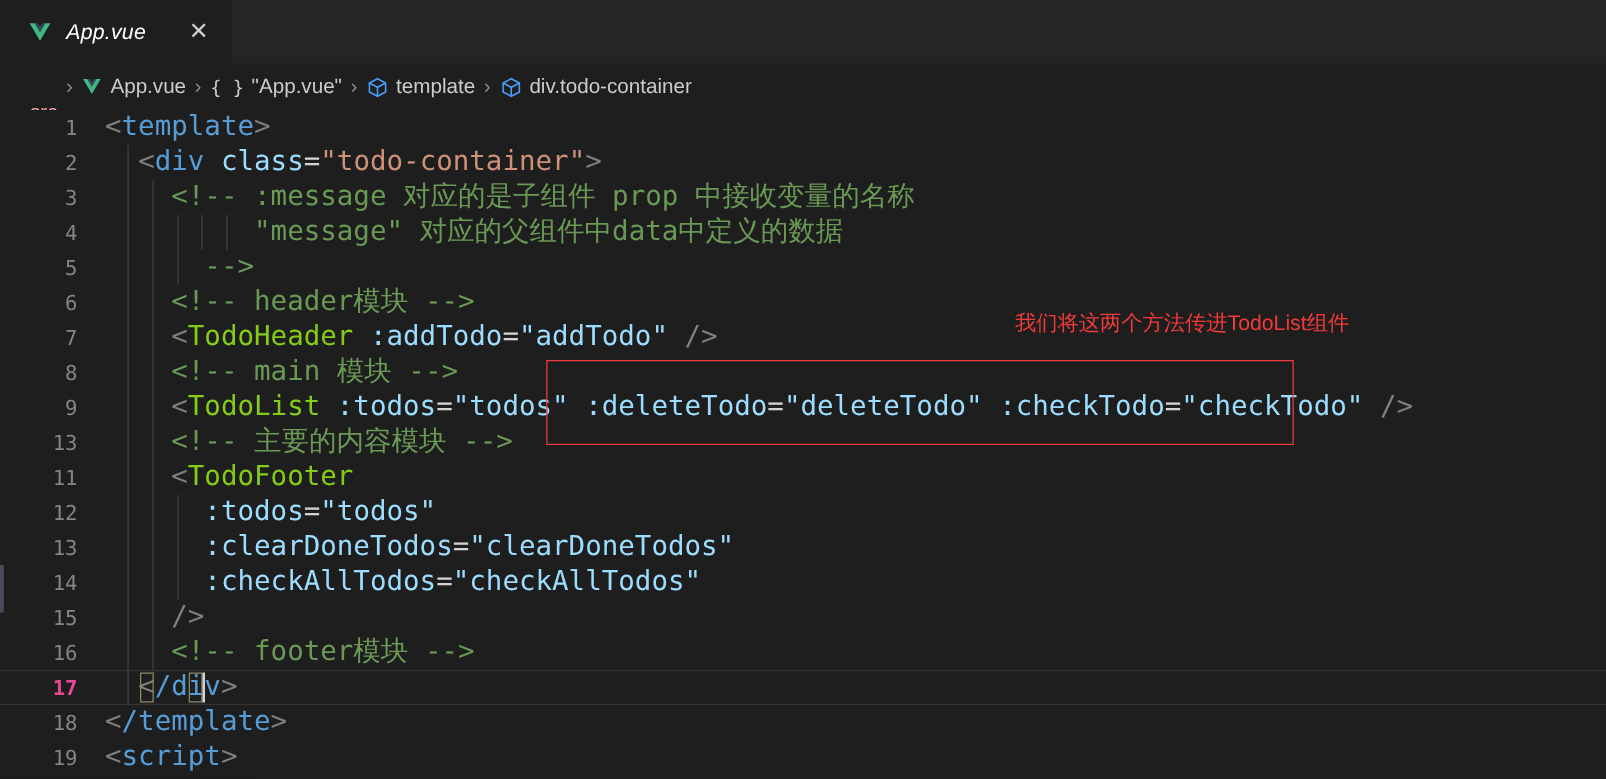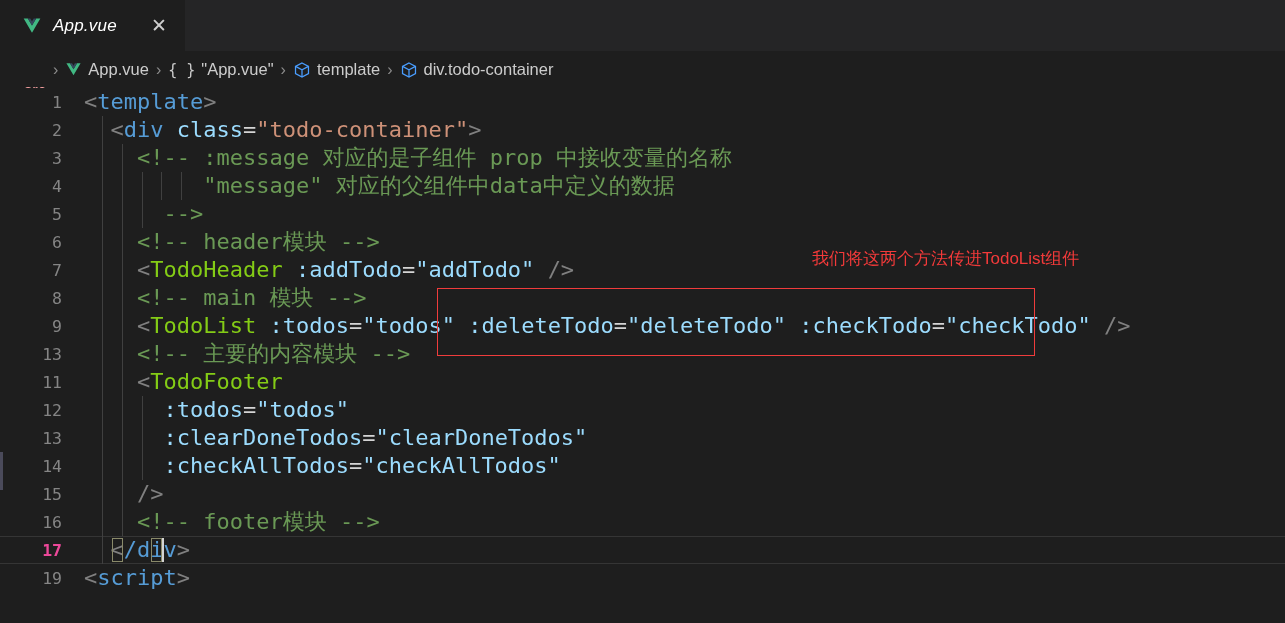--- a/index.html
+++ b/index.html
@@ -253,20 +253,21 @@
         <div class="row"><div class="gutter">8</div><div class="code"><span class="plain">    </span><span class="comment">&lt;!-- main 模块 --&gt;</span></div></div>
         <div class="row"><div class="gutter">9</div><div class="code"><span class="plain">    </span><span class="punct">&lt;</span><span class="comp">TodoList</span><span class="plain"> </span><span class="attr">:todos</span><span class="eq">=</span><span class="strb">"todos"</span><span class="plain"> </span><span class="attr">:deleteTodo</span><span class="eq">=</span><span class="strb">"deleteTodo"</span><span class="plain"> </span><span class="attr">:checkTodo</span><span class="eq">=</span><span class="strb">"checkTodo"</span><span class="plain"> </span><span class="punct">/&gt;</span></div></div>
         <div class="row"><div class="gutter">13</div><div class="code"><span class="plain">    </span><span class="comment">&lt;!-- 主要的内容模块 --&gt;</span></div></div>
         <div class="row"><div class="gutter">11</div><div class="code"><span class="plain">    </span><span class="punct">&lt;</span><span class="comp">TodoFooter</span></div></div>
         <div class="row"><div class="gutter">12</div><div class="code"><span class="plain">      </span><span class="attr">:todos</span><span class="eq">=</span><span class="strb">"todos"</span></div></div>
         <div class="row"><div class="gutter">13</div><div class="code"><span class="plain">      </span><span class="attr">:clearDoneTodos</span><span class="eq">=</span><span class="strb">"clearDoneTodos"</span></div></div>
         <div class="row"><div class="gutter">14</div><div class="code"><span class="plain">      </span><span class="attr">:checkAllTodos</span><span class="eq">=</span><span class="strb">"checkAllTodos"</span></div></div>
         <div class="row"><div class="gutter">15</div><div class="code"><span class="plain">    </span><span class="punct">/&gt;</span></div></div>
         <div class="row"><div class="gutter">16</div><div class="code"><span class="plain">    </span><span class="comment">&lt;!-- footer模块 --&gt;</span></div></div>
         <div class="row active-line"><div class="gutter">17</div><div class="code"><span class="plain">  </span><span class="punct">&lt;</span><span class="tag">/div</span><span class="punct">&gt;</span></div></div>
+        <div class="row"><div class="gutter">18</div><div class="code"><span class="punct">&lt;</span><span class="tag">/template</span><span class="punct">&gt;</span></div></div>
         <div class="row"><div class="gutter">19</div><div class="code"><span class="punct">&lt;</span><span class="tag">script</span><span class="punct">&gt;</span></div></div>
         <div class="guides">
           <div class="guide" style="left: 102px; top: 28px; height: 28px;"></div>
           <div class="guide" style="left: 102px; top: 56px; height: 28px;"></div>
           <div class="guide" style="left: 122px; top: 56px; height: 28px;"></div>
           <div class="guide" style="left: 102px; top: 84px; height: 28px;"></div>
           <div class="guide" style="left: 122px; top: 84px; height: 28px;"></div>
           <div class="guide" style="left: 142px; top: 84px; height: 28px;"></div>
           <div class="guide" style="left: 161px; top: 84px; height: 28px;"></div>
           <div class="guide" style="left: 181px; top: 84px; height: 28px;"></div>

